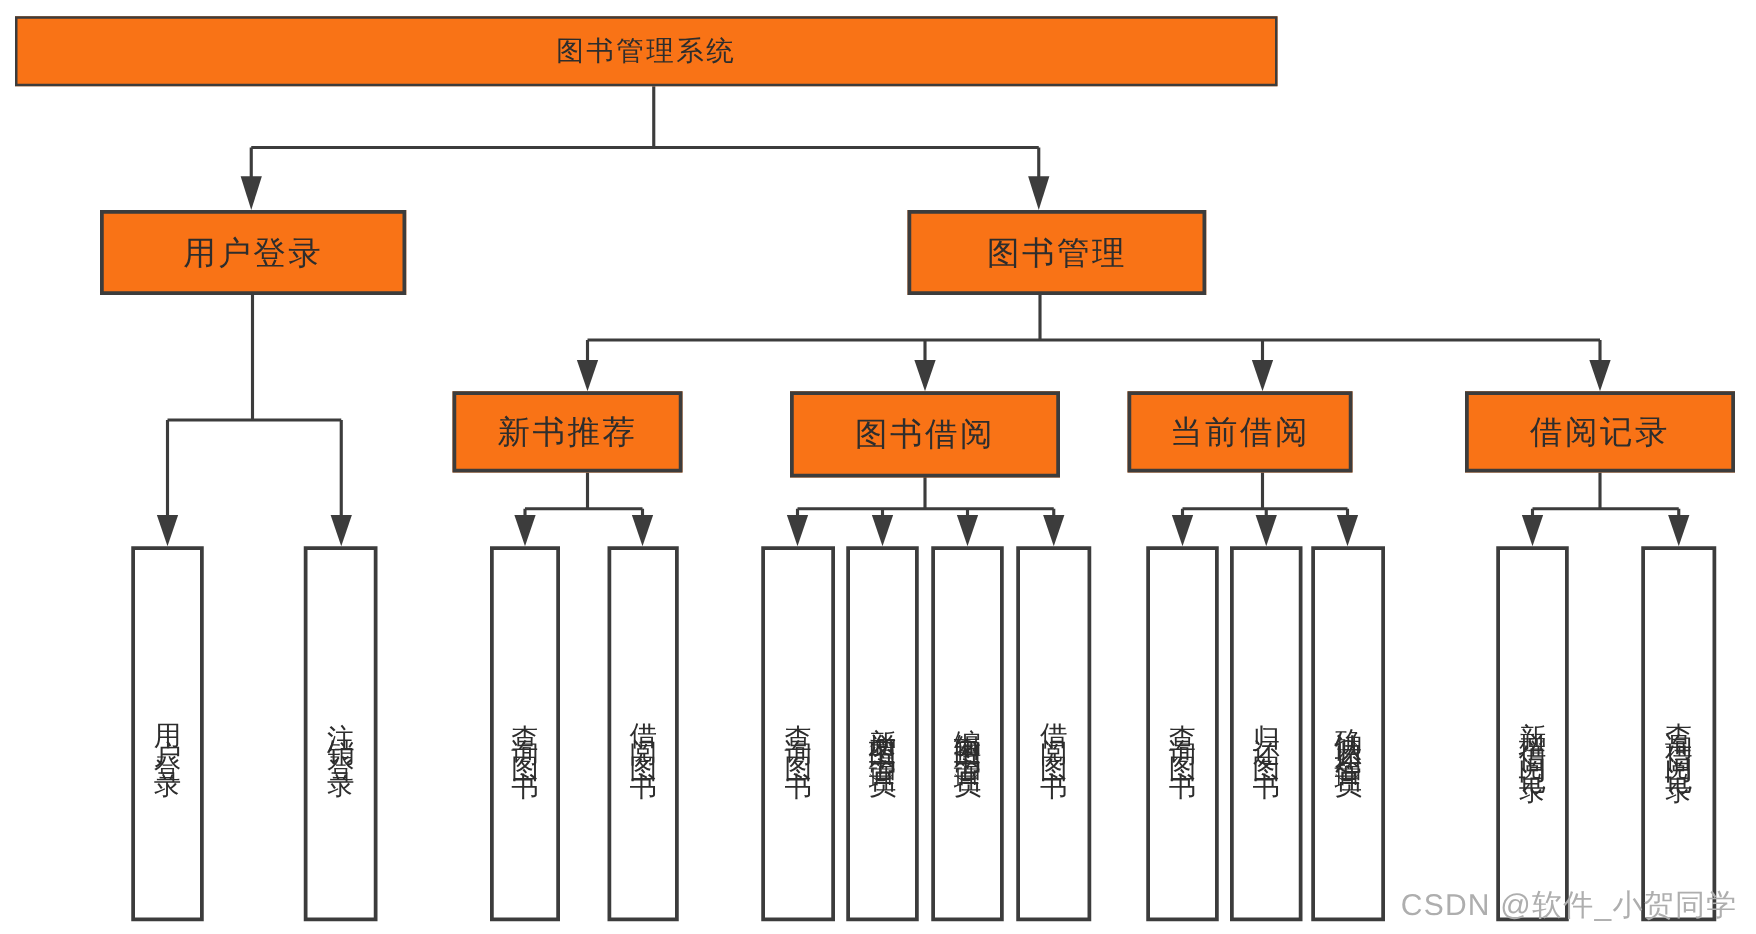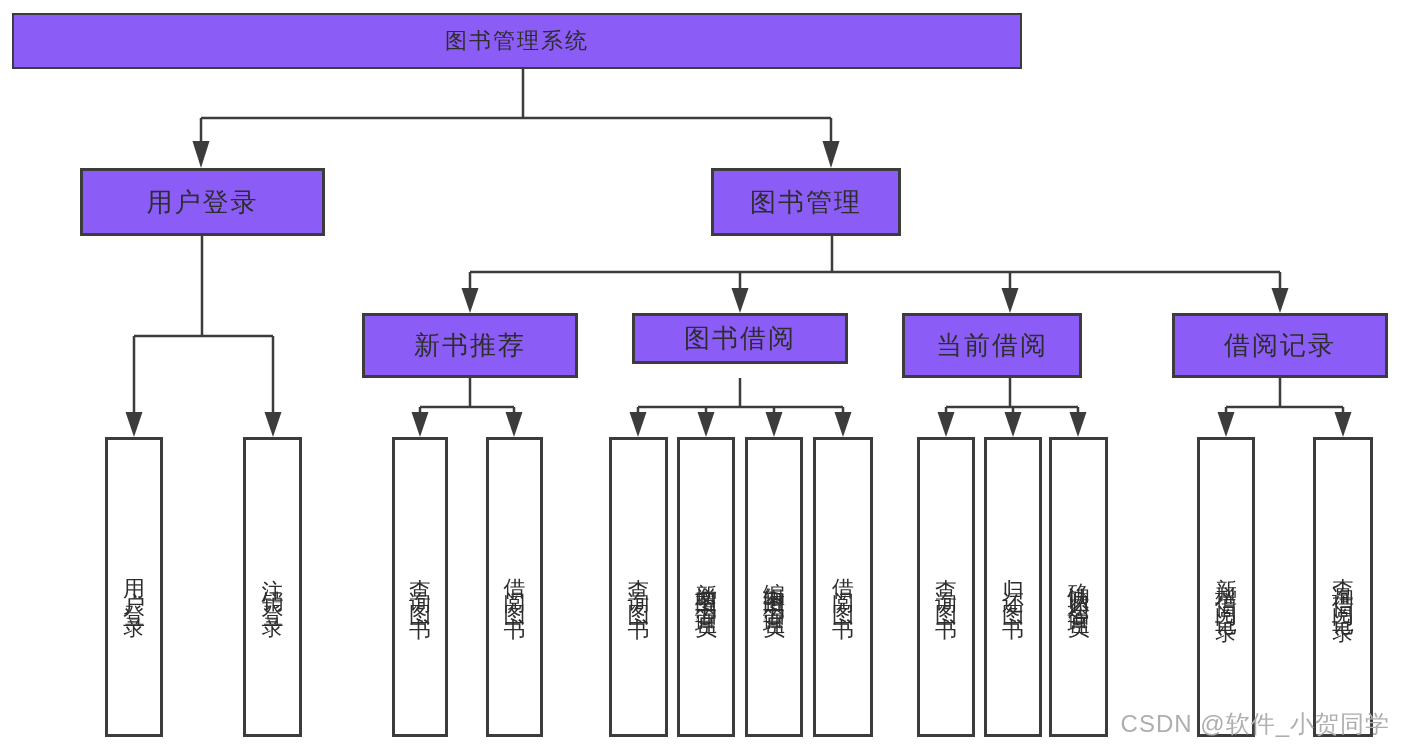--- a/index.html
+++ b/index.html
@@ -19,21 +19,21 @@
   }
   svg.wires{
     position:absolute;left:0;top:0;
     color:var(--line);
     pointer-events:none;
   }
   .node{
     position:absolute;
     box-sizing:border-box;
     border:3px solid var(--line);
-    background:#8b5cf6;
+    background:#f97316;
     display:flex;align-items:center;justify-content:center;
     text-align:center;
     letter-spacing:2px;
   }
   .node.root{border-width:2.5px;font-size:22px;}
   .node.branch{font-size:26px;}
   .leaf{
     position:absolute;
     box-sizing:border-box;
     border:3px solid var(--line);
@@ -112,28 +112,28 @@
     </g>
   </svg>
 
   <div class="node root" style="left:12px;top:13px;width:1010px;height:56px">
     <span>图书管理系统</span>
   </div>
 
   <div class="node branch" style="left:80px;top:168px;width:245px;height:68px">
     <span>用户登录</span>
   </div>
-  <div class="node branch" style="left:711px;top:168px;width:190px;height:68px">
+  <div class="node branch" style="left:726px;top:168px;width:239px;height:68px">
     <span>图书管理</span>
   </div>
 
-  <div class="node branch" style="left:362px;top:313px;width:216px;height:65px">
+  <div class="node branch" style="left:362px;top:313px;width:184px;height:65px">
     <span>新书推荐</span>
   </div>
-  <div class="node branch" style="left:632px;top:313px;width:216px;height:51px">
+  <div class="node branch" style="left:632px;top:313px;width:216px;height:69px">
     <span>图书借阅</span>
   </div>
   <div class="node branch" style="left:902px;top:313px;width:180px;height:65px">
     <span>当前借阅</span>
   </div>
   <div class="node branch" style="left:1172px;top:313px;width:216px;height:65px">
     <span>借阅记录</span>
   </div>
 
   <div class="leaf" style="left:105px;top:437px;width:58px;height:300px">

